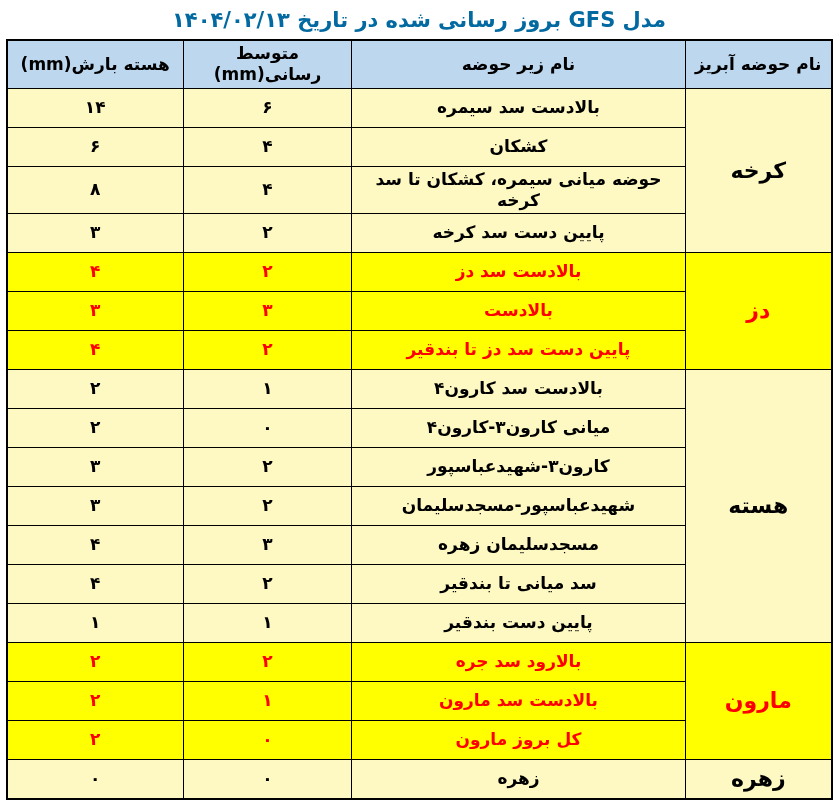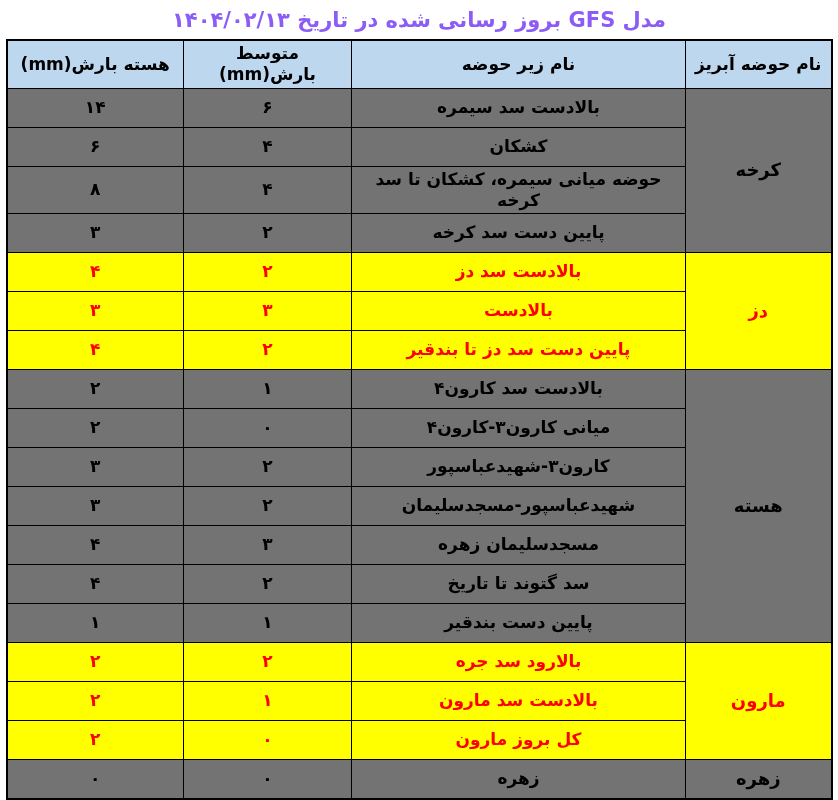--- a/index.html
+++ b/index.html
@@ -3,61 +3,61 @@
 <meta charset="utf-8">
 <style>
   html,body { margin:0; padding:0; }
   body {
     width:838px; height:800px; background:#ffffff;
     font-family:"DejaVu Sans", sans-serif;
     overflow:hidden;
   }
   .title {
     direction:rtl; text-align:center;
-    color:#8b5cf6; font-weight:bold; font-size:21px;
+    color:#0369a1; font-weight:bold; font-size:21px;
     padding:8px 0 7px 0; letter-spacing:0;
   }
   table.precip {
     direction:rtl; border-collapse:collapse; table-layout:fixed;
     margin:0 auto; width:826px;
     border:2px solid #000000;
   }
   col.c-basin   { width:146px; }
   col.c-sub     { width:334px; }
   col.c-avg     { width:168px; }
   col.c-core    { width:177px; }
   th, td {
     border:1px solid #000000;
     text-align:center; vertical-align:middle;
     font-weight:bold; font-size:17px; line-height:1.25;
     padding:2px 4px; overflow:hidden;
     color:#000000;
   }
   thead th { background:#BDD7EE; height:37px; }
-  tbody td { background:#737373; height:34px; }
+  tbody td { background:#fef9c3; height:34px; }
   tbody tr.hl td { background:#FFFF00; color:#FF0000; }
-  td.basin { font-size:18px; }
+  td.basin { font-size:22px; }
 </style>
 </head>
 <body>
 
 <div class="title">مدل GFS بروز رسانی شده در تاریخ ۱۴۰۴/۰۲/۱۳</div>
 
 <table class="precip">
   <colgroup>
     <col class="c-basin">
     <col class="c-sub">
     <col class="c-avg">
     <col class="c-core">
   </colgroup>
   <thead>
     <tr>
       <th>نام حوضه آبریز</th>
       <th>نام زیر حوضه</th>
-      <th>متوسط بارش(mm)</th>
+      <th>متوسط رسانی(mm)</th>
       <th>هسته بارش(mm)</th>
     </tr>
   </thead>
   <tbody>
       <tr>
         <td class="basin" rowspan="4">کرخه</td>
         <td class="sub">بالادست سد سیمره</td>
         <td class="num">۶</td>
         <td class="num">۱۴</td>
       </tr>
@@ -112,21 +112,21 @@
         <td class="sub">شهیدعباسپور-مسجدسلیمان</td>
         <td class="num">۲</td>
         <td class="num">۳</td>
       </tr>
       <tr>
         <td class="sub">مسجدسلیمان زهره</td>
         <td class="num">۳</td>
         <td class="num">۴</td>
       </tr>
       <tr>
-        <td class="sub">سد گتوند تا تاریخ</td>
+        <td class="sub">سد میانی تا بندقیر</td>
         <td class="num">۲</td>
         <td class="num">۴</td>
       </tr>
       <tr>
         <td class="sub">پایین دست بندقیر</td>
         <td class="num">۱</td>
         <td class="num">۱</td>
       </tr>
       <tr class="hl">
         <td class="basin" rowspan="3">مارون</td>

